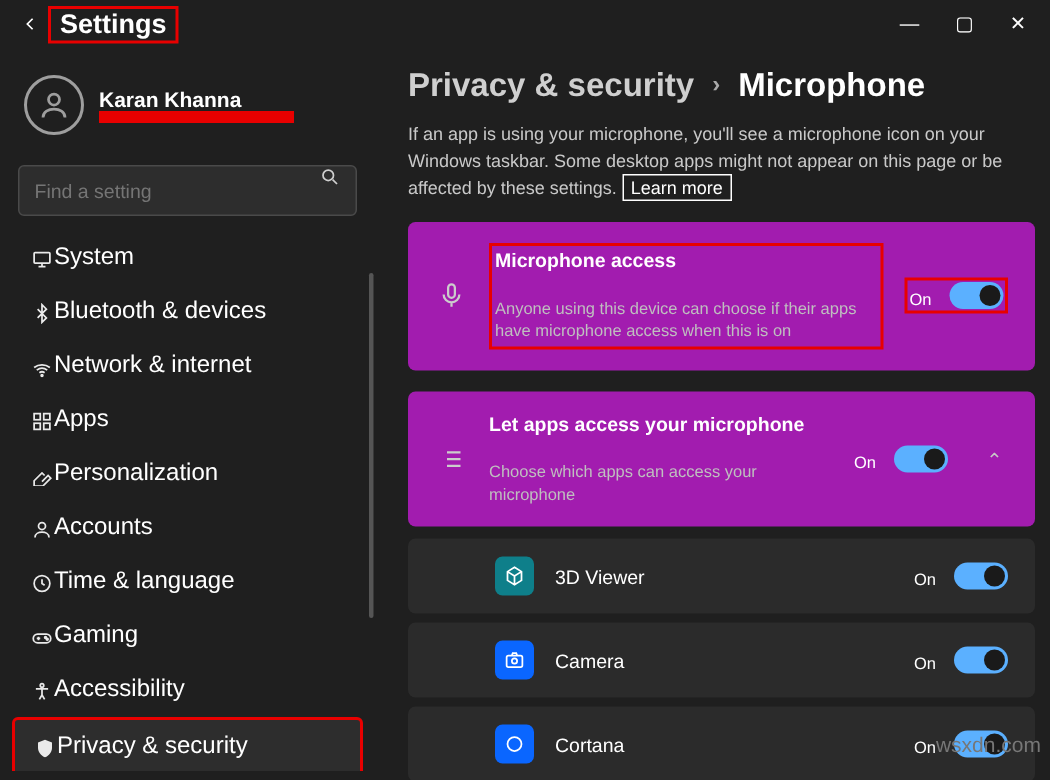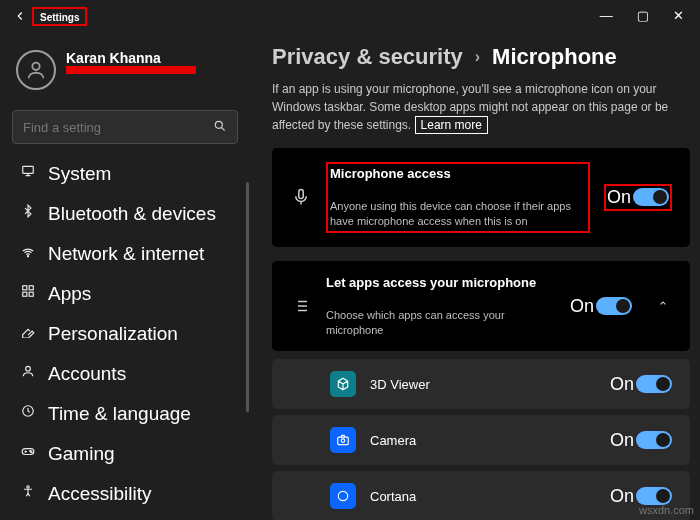--- a/index.html
+++ b/index.html
@@ -1,62 +1,62 @@
 <!DOCTYPE html>
 <html><head>
 <meta charset="utf-8">
 <style>
 *{box-sizing:border-box;margin:0;padding:0;font-family:"Segoe UI",Arial,sans-serif}
 body{background:#1f1f1f;color:#fff;width:700px;height:520px;overflow:hidden;position:relative;font-size:13px}
 .titlebar{height:32px;display:flex;align-items:center;padding:0 8px}
 .back{width:24px;height:24px;display:flex;align-items:center;justify-content:center;cursor:pointer}
-.appname{padding:1px 6px;font-size:10px;font-weight:600}
+.appname{padding:1px 6px;font-size:18px;font-weight:600}
 .syscontrols{position:absolute;right:0;top:0;display:flex;gap:24px;padding:8px 16px}
 .syscontrols span{cursor:pointer}
 .red{border:2px solid #e80000}
 .main{display:flex;height:488px}
 .sidebar{width:250px;padding:8px 8px 8px 8px;position:relative}
-.user{display:flex;align-items:flex-start;gap:10px;padding:10px 8px}
+.user{display:flex;align-items:center;gap:10px;padding:10px 8px}
 .avatar{width:40px;height:40px;border-radius:50%;border:2px solid #9e9e9e;display:flex;align-items:center;justify-content:center;font-size:18px;color:#9e9e9e}
 .uname{font-size:14px;font-weight:600}
 .email{height:8px;width:130px;background:#e80000}
-.search{margin:10px 4px;background:#2d2d2d;border:1px solid #4a4a4a;border-radius:4px;height:34px;display:flex;align-items:center;padding:0 10px;color:#cfcfcf}
+.search{margin:10px 4px;background:#2d2d2d;border:1px solid #4a4a4a;border-radius:4px;height:34px;display:flex;padding:0 10px;color:#cfcfcf}
 .search input{flex:1;background:none;border:none;color:#fff;font-size:13px;outline:none}
 .nav{margin-top:6px;overflow-y:auto;max-height:360px}
-.nav-item{display:flex;align-items:flex-start;gap:12px;padding:9px 12px;border-radius:4px;cursor:pointer;font-size:19px}
+.nav-item{display:flex;align-items:flex-end;padding:9px 12px;border-radius:4px;cursor:pointer;font-size:16px}
 .nav-item.sel{background:#2d2d2d}
 .nav-ico{width:16px;height:16px;display:flex;align-items:center;justify-content:center;opacity:.9}
 .scrollbar{position:absolute;right:1px;top:150px;width:3px;height:230px;background:#555;border-radius:3px}
 .content{flex:1;padding:10px 0 0 22px;overflow-y:auto}
 .crumbs{font-size:22px;font-weight:600;display:flex;align-items:center;gap:12px;padding:2px 0 10px}
 .crumbs .b1{color:#cfcfcf}
 .crumbs .ch{color:#aaa;font-size:16px}
 .desc{color:#c9c9c9;font-size:12px;line-height:1.5;padding-right:20px}
 .learn{border:1px solid #fff;padding:1px 5px;color:#fff;font-size:12px}
-.card{background:#000000;border-radius:5px;margin:14px 10px 8px 0;padding:14px 18px;display:flex;align-items:center;gap:14px}
+.card{background:#a21caf;border-radius:5px;margin:14px 10px 8px 0;padding:14px 18px;display:flex;align-items:center;gap:14px}
 .card .cico{width:22px;height:22px;display:flex;align-items:center;justify-content:center;color:#ccc}
 .card .ctxt{flex:1}
 .card .ct{font-size:13px;font-weight:600}
 .card .cs{font-size:11px;color:#bfbfbf;margin-top:18px;line-height:1.35}
-.togwrap{display:flex;align-items:center;gap:2px;font-size:18px}
+.togwrap{display:flex;align-items:flex-end;gap:12px;font-size:11px}
 .tog{width:36px;height:18px;border-radius:10px;position:relative}
 .tog.on{background:#5bb0ff}
 .tog.off{background:#6a6a6a}
 .tog .knob{position:absolute;top:2px;width:14px;height:14px;border-radius:50%;background:#1a1a1a}
 .tog.on .knob{right:2px;background:#1a1a1a}
 .tog.off .knob{left:2px;background:#bdbdbd}
 .chev{width:18px;text-align:center;color:#c7c7c7;margin-left:8px}
 .sub{background:#2b2b2b;border-radius:5px;margin:0 10px 6px 0;padding:12px 18px 12px 58px;display:flex;align-items:center;gap:14px}
 .app-ico{width:26px;height:26px;border-radius:5px;display:flex;align-items:center;justify-content:center;font-size:13px}
 .app-ico.teal{background:#0e7f8a}
 .app-ico.blue{background:#0a66ff}
 .sub .lbl{flex:1;font-size:13px}
 .r1{padding:2px}
 .r2{padding:1px}
-.watermark{position:absolute;right:6px;bottom:4px;color:#777;font-size:11px}
+.watermark{position:absolute;right:6px;bottom:16px;color:#777;font-size:14px}
 </style>
 </head>
 <body>
 
 <div class="titlebar">
   <span class="back">
     <svg width="14" height="14" viewBox="0 0 24 24" fill="none" stroke="#fff" stroke-width="2">
         <path d="M15 18l-6-6 6-6"></path>
       </svg>
   </span>

